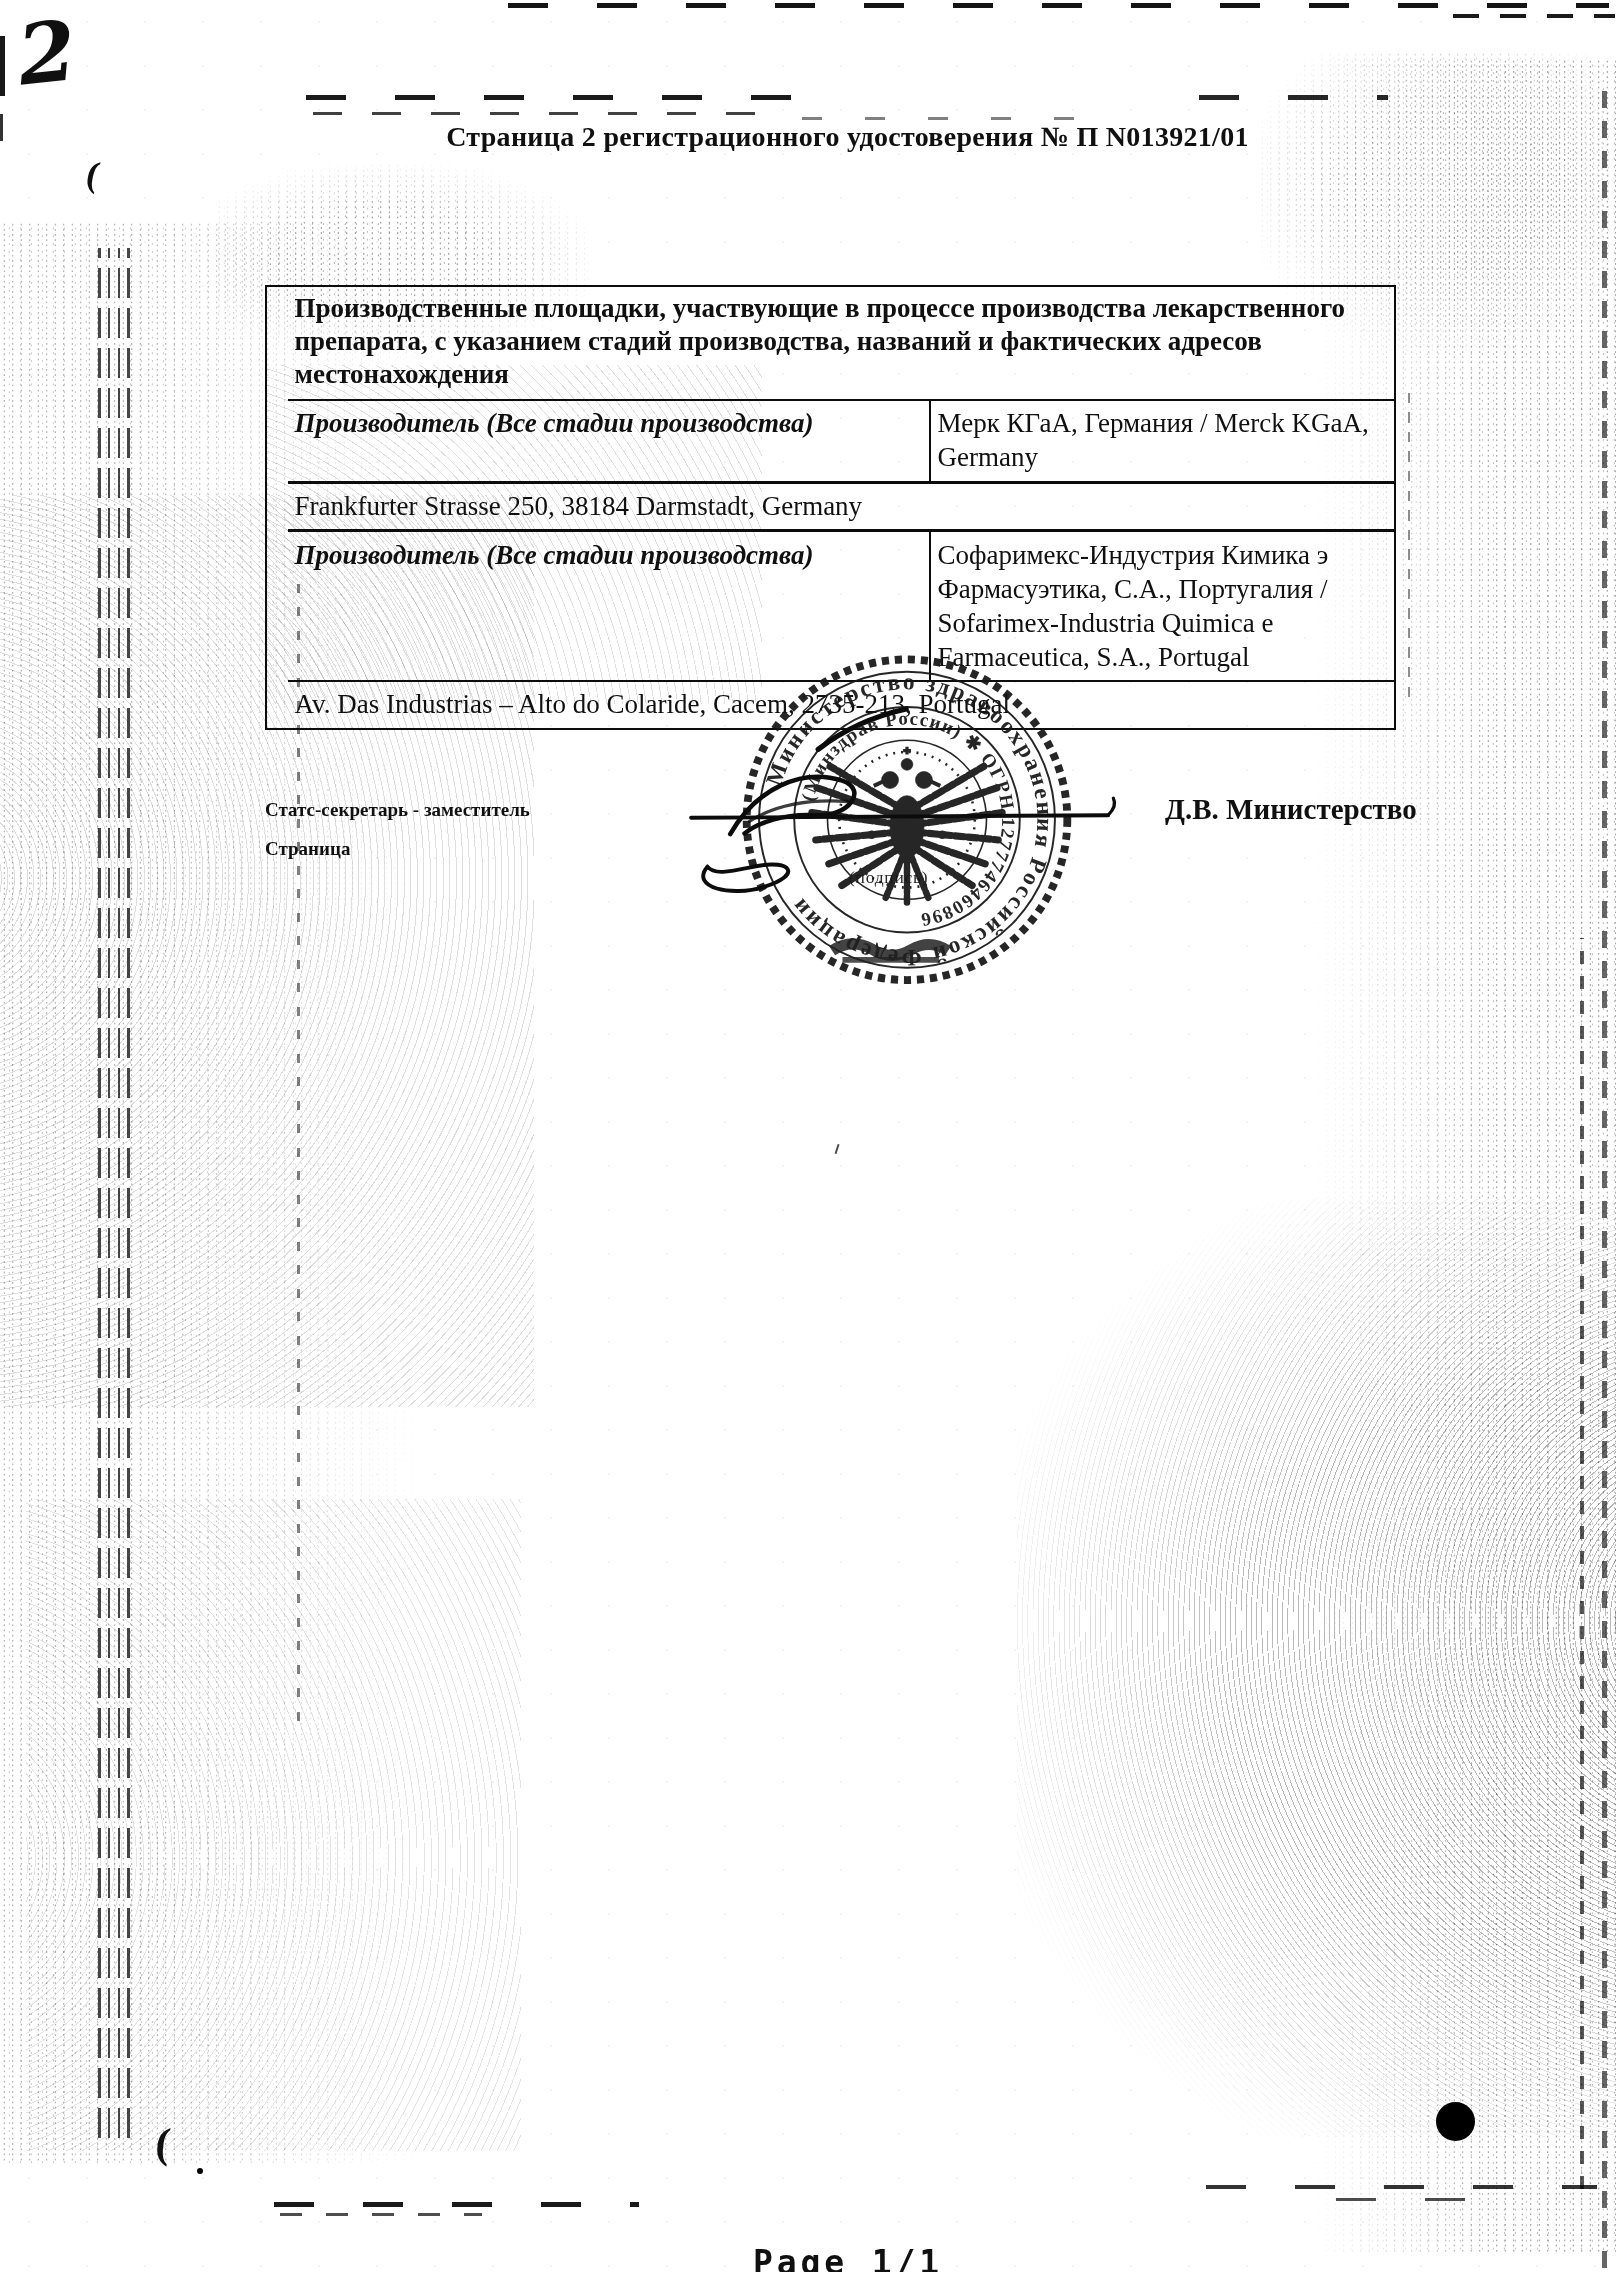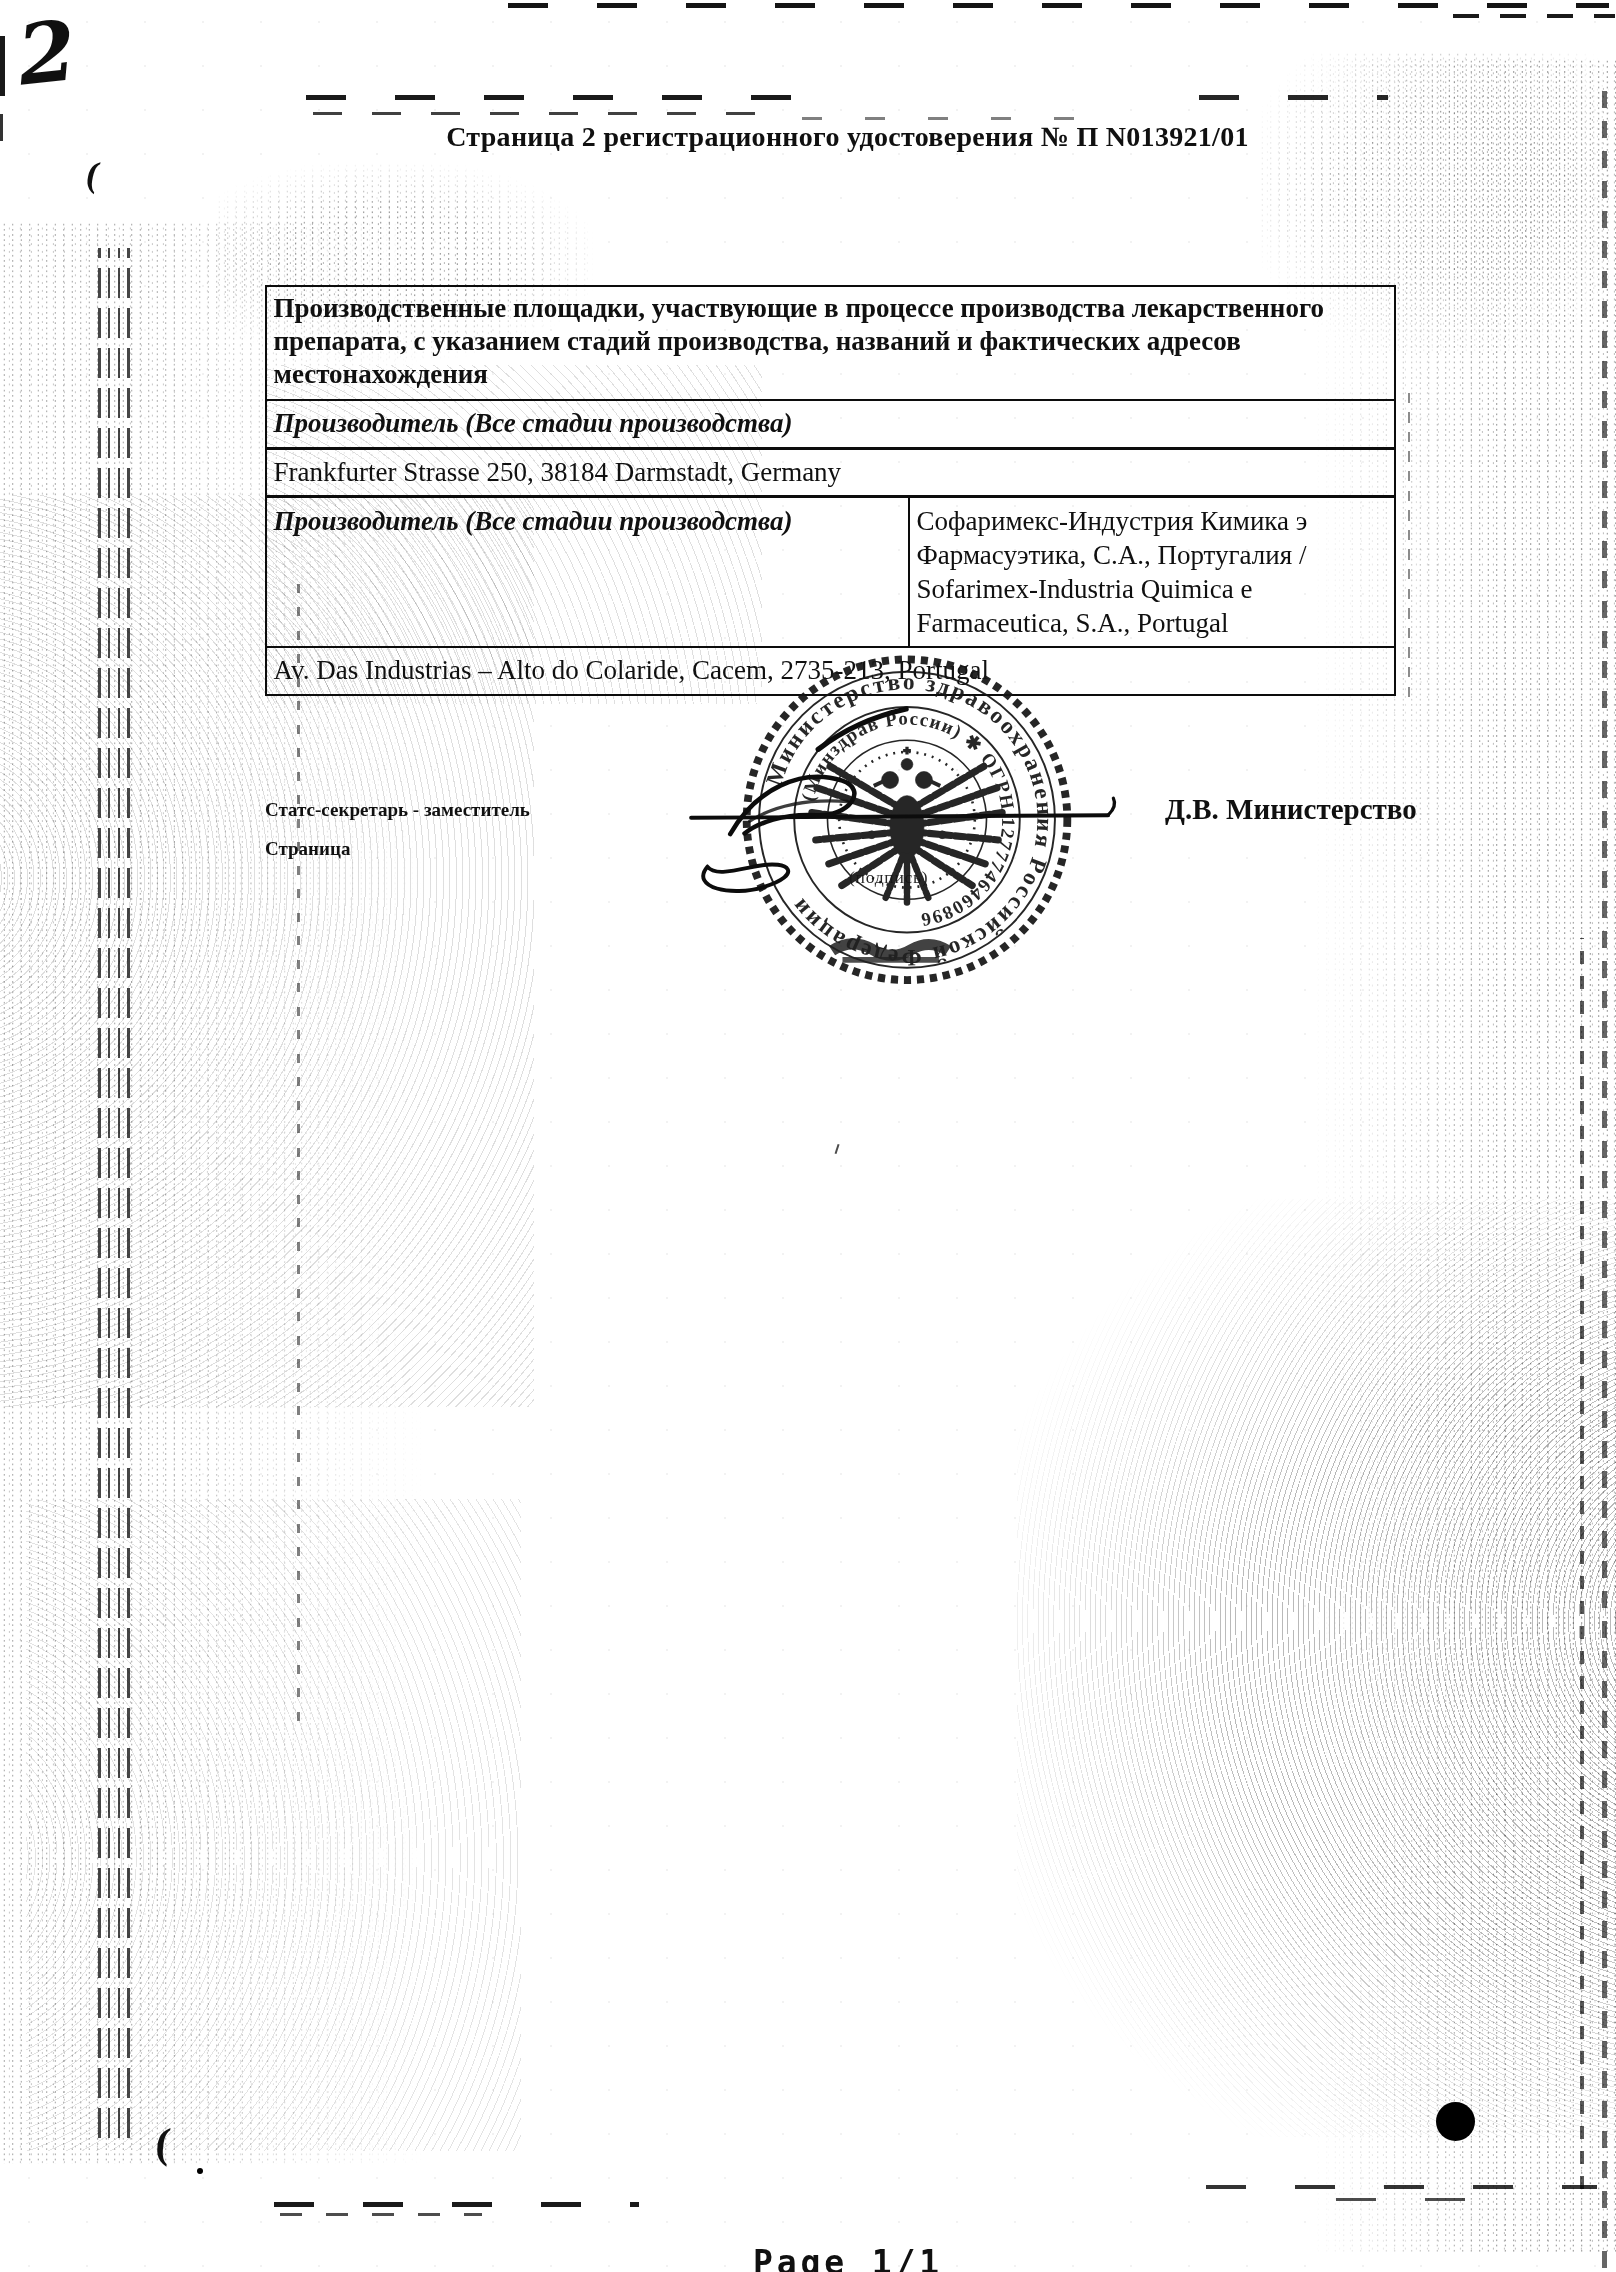--- a/index.html
+++ b/index.html
@@ -71,21 +71,21 @@
   #dash-bot2{left:1206px;top:2185px;width:391px;height:3.9px;opacity:.8;}
   #dash-bot2b{left:1336px;top:2198px;width:163px;height:2.6px;opacity:.7;}
 
   
   #handwritten2{left:18px;top:3.9px;font-size:83px;font-style:italic;font-weight:700;
     transform:rotate(-6deg);font-family:"DejaVu Serif",serif;}
   #page-header{left:385px;top:121px;width:925px;text-align:center;
     font-size:28px;font-weight:600;letter-spacing:0.3px;white-space:nowrap;}
 
   #prod-table{left:265px;top:285px;width:1131px;border:2.6px solid #0c0c0c;box-sizing:border-box;
-    font-size:27px;line-height:34px;}
+    font-size:27px;line-height:34px;padding-left:21px;}
   .trow{display:flex;border-top:2.6px solid #0c0c0c;box-sizing:border-box;}
   .trow:first-child{border-top:none;}
   .cell{padding:5.2px 7.8px 6.5px 6.5px;box-sizing:border-box;}
   .cell.role{flex:0 0 641px;font-style:italic;font-weight:700;}
   .cell.company{flex:1 1 auto;border-left:2.6px solid #0c0c0c;}
   .cell.addr{flex:1 1 auto;}
   .thead{font-weight:700;padding:5.2px 23.5px 7.8px 6.5px;line-height:33px;}
   .heavy{border-top-width:3.9px;}
 
   #sig-title{left:265px;top:790px;font-size:19px;font-weight:700;line-height:39px;}
@@ -144,20 +144,21 @@
 <div class="abs" id="handwritten2">2</div>
 
 <div class="abs" id="page-header">Страница 2 регистрационного удостоверения № П N013921/01</div>
 
 <div class="abs" id="prod-table">
   <div class="trow">
     <div class="cell thead">Производственные площадки, участвующие в процессе производства лекарственного препарата, с указанием стадий производства, названий и фактических адресов местонахождения</div>
   </div>
   <div class="trow">
     <div class="cell role">Производитель (Все стадии производства)</div>
+    <div class="cell company">Мерк КГаА, Германия / Merck KGaA, Germany</div>
   </div>
   <div class="trow heavy">
     <div class="cell addr">Frankfurter Strasse 250, 38184 Darmstadt, Germany</div>
   </div>
   <div class="trow heavy">
     <div class="cell role">Производитель (Все стадии производства)</div>
     <div class="cell company">Софаримекс-Индустрия Кимика э Фармасуэтика, С.А., Португалия / Sofarimex-Industria Quimica e Farmaceutica, S.A., Portugal</div>
   </div>
   <div class="trow">
     <div class="cell addr">Av. Das Industrias – Alto do Colaride, Cacem, 2735-213, Portugal</div>

